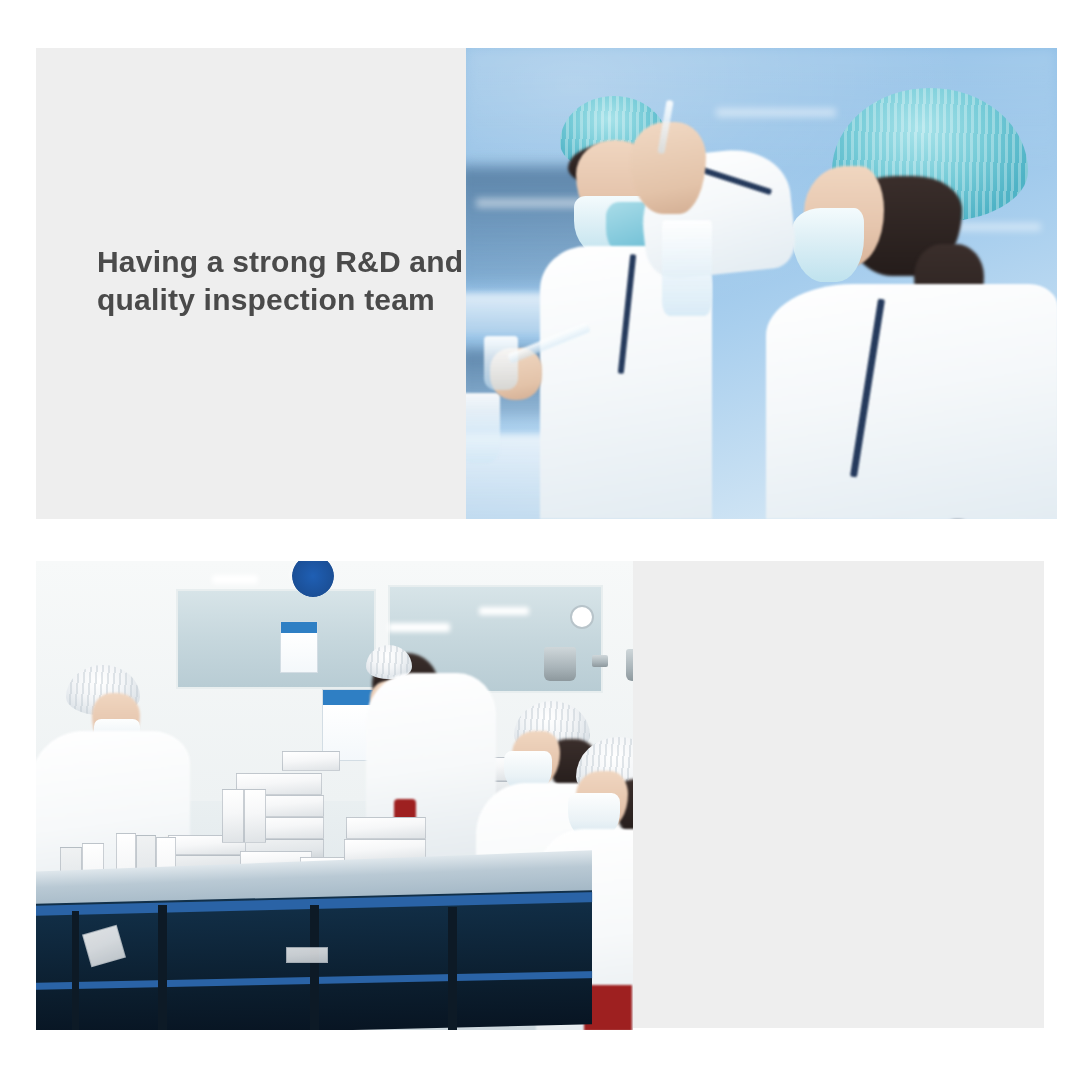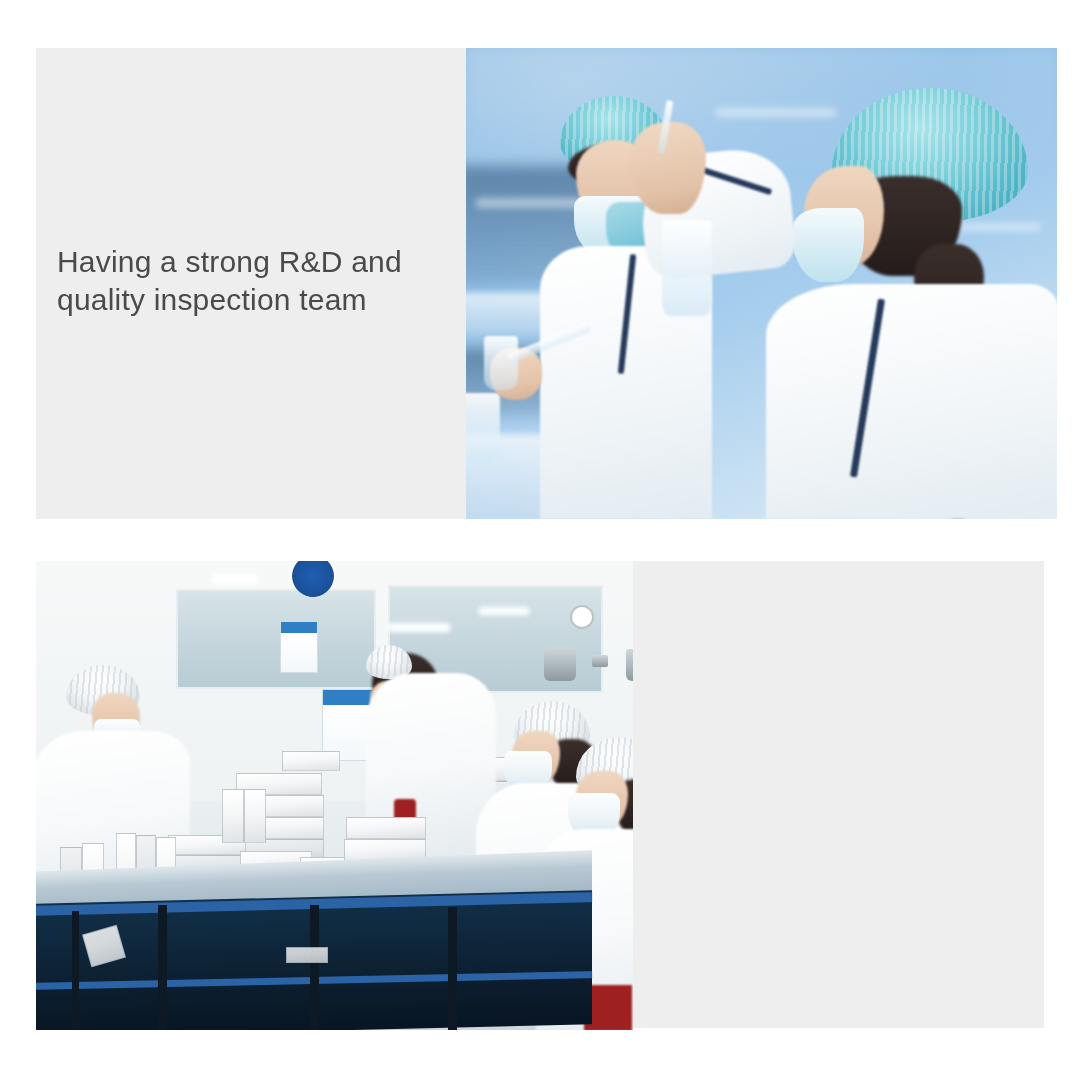--- a/index.html
+++ b/index.html
@@ -31,21 +31,22 @@
     background: #eeeeee;
   }
 
   .caption {
     position: absolute;
     color: #4a4a4a;
     font-size: 30px;
     line-height: 1.28;
     letter-spacing: 0.2px;
     white-space: pre-line;
-    font-weight: 400;
+    font-weight: 700;
+    margin-left: 40px;
   }
 
   
   .photo {
     position: absolute;
     overflow: hidden;
     background: #9cc6e8;
   }
 
   

